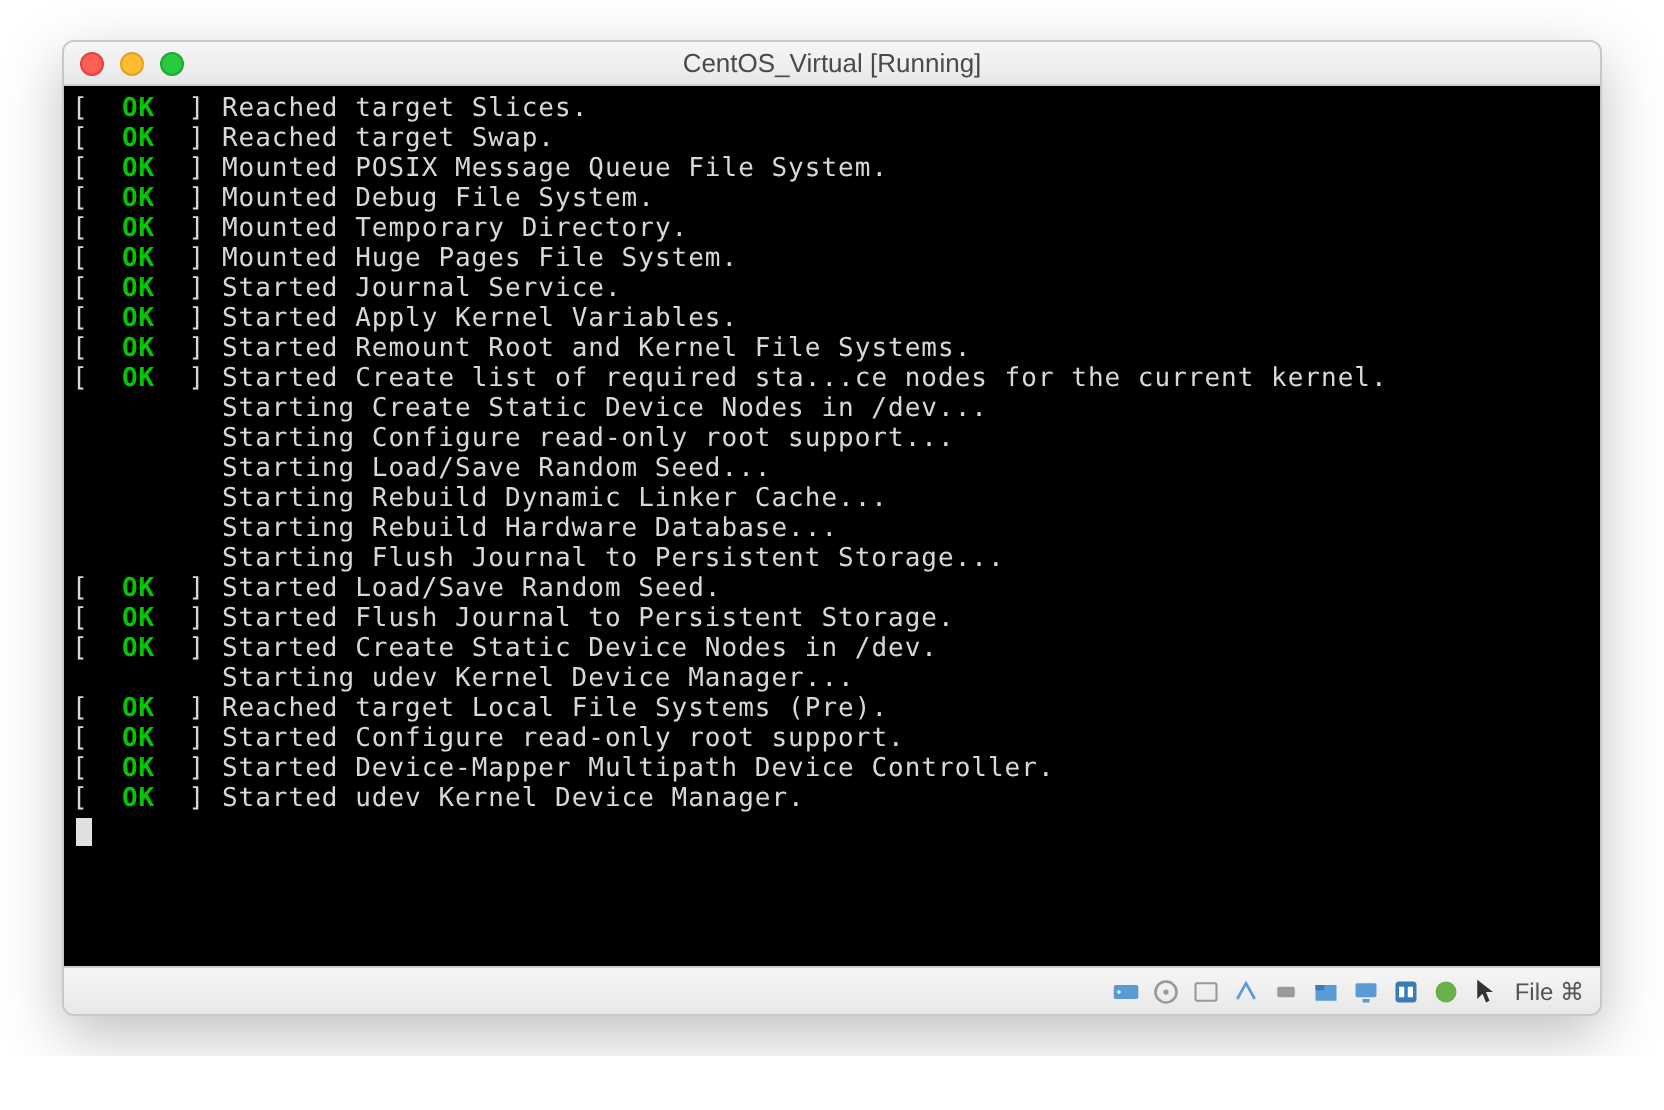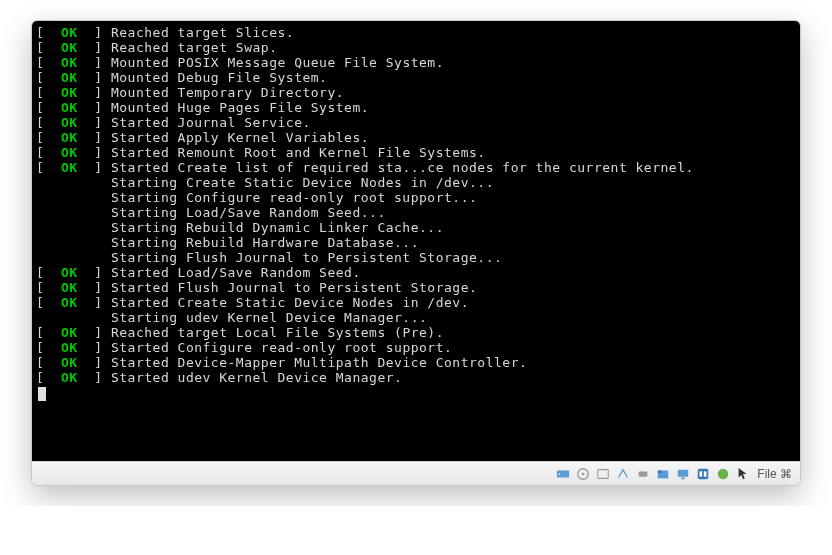--- a/index.html
+++ b/index.html
@@ -76,20 +76,28 @@
       width: 16px; height: 16px;
       display: flex; align-items: center; justify-content: center;
       color: #6a6a6a;
     }
     .sb-text { font-size: 12px; color: #555; padding: 0 2px; }
   </style>
 </head>
 <body>
 
 <div class="window">
+  <div class="titlebar">
+    <div class="traffic-lights">
+      <div class="tl tl-close"></div>
+      <div class="tl tl-min"></div>
+      <div class="tl tl-max"></div>
+    </div>
+    <div class="title">CentOS_Virtual [Running]</div>
+  </div>
 
   <div class="console" id="console"><div class="line">[  <span class="ok">OK</span>  ] <span>Reached target Slices.</span></div><div class="line">[  <span class="ok">OK</span>  ] <span>Reached target Swap.</span></div><div class="line">[  <span class="ok">OK</span>  ] <span>Mounted POSIX Message Queue File System.</span></div><div class="line">[  <span class="ok">OK</span>  ] <span>Mounted Debug File System.</span></div><div class="line">[  <span class="ok">OK</span>  ] <span>Mounted Temporary Directory.</span></div><div class="line">[  <span class="ok">OK</span>  ] <span>Mounted Huge Pages File System.</span></div><div class="line">[  <span class="ok">OK</span>  ] <span>Started Journal Service.</span></div><div class="line">[  <span class="ok">OK</span>  ] <span>Started Apply Kernel Variables.</span></div><div class="line">[  <span class="ok">OK</span>  ] <span>Started Remount Root and Kernel File Systems.</span></div><div class="line">[  <span class="ok">OK</span>  ] <span>Started Create list of required sta...ce nodes for the current kernel.</span></div><div class="line">         Starting Create Static Device Nodes in /dev...</div><div class="line">         Starting Configure read-only root support...</div><div class="line">         Starting Load/Save Random Seed...</div><div class="line">         Starting Rebuild Dynamic Linker Cache...</div><div class="line">         Starting Rebuild Hardware Database...</div><div class="line">         Starting Flush Journal to Persistent Storage...</div><div class="line">[  <span class="ok">OK</span>  ] <span>Started Load/Save Random Seed.</span></div><div class="line">[  <span class="ok">OK</span>  ] <span>Started Flush Journal to Persistent Storage.</span></div><div class="line">[  <span class="ok">OK</span>  ] <span>Started Create Static Device Nodes in /dev.</span></div><div class="line">         Starting udev Kernel Device Manager...</div><div class="line">[  <span class="ok">OK</span>  ] <span>Reached target Local File Systems (Pre).</span></div><div class="line">[  <span class="ok">OK</span>  ] <span>Started Configure read-only root support.</span></div><div class="line">[  <span class="ok">OK</span>  ] <span>Started Device-Mapper Multipath Device Controller.</span></div><div class="line">[  <span class="ok">OK</span>  ] <span>Started udev Kernel Device Manager.</span></div><span class="cursor"></span></div>
 
   <div class="statusbar">
     <span class="sb-icon">
       <svg width="14" height="14" viewBox="0 0 16 16">
           <rect x="1" y="4" width="14" height="8" rx="1" fill="#5b9bd5"></rect>
           <circle cx="4" cy="8" r="1" fill="#fff"></circle>
         </svg>
     </span>

